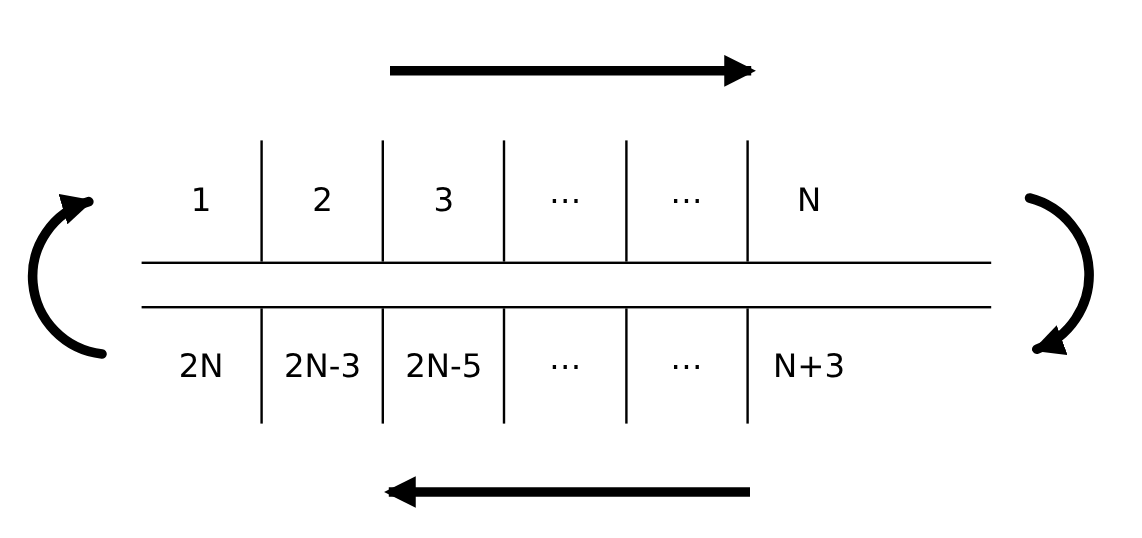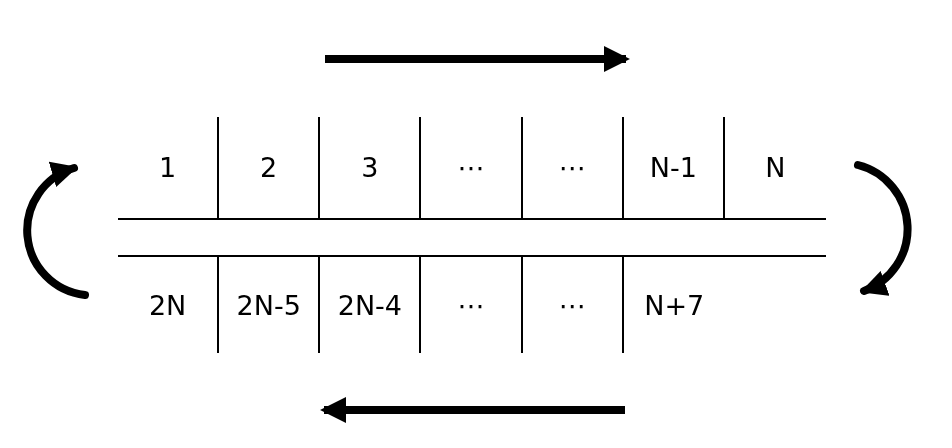--- a/index.html
+++ b/index.html
@@ -88,29 +88,28 @@
   </svg>
 
   <div class="belt">
 
     <div class="belt-row belt-row-top">
       <div class="belt-cell">1</div>
       <div class="belt-cell">2</div>
       <div class="belt-cell">3</div>
       <div class="belt-cell">⋯</div>
       <div class="belt-cell">⋯</div>
-      <div class="belt-cell">N-1</div>
       <div class="belt-cell">N</div>
     </div>
 
     <div class="belt-gap"></div>
 
     <div class="belt-row belt-row-bottom">
       <div class="belt-cell">2N</div>
+      <div class="belt-cell">2N-3</div>
       <div class="belt-cell">2N-5</div>
-      <div class="belt-cell">2N-4</div>
       <div class="belt-cell">⋯</div>
       <div class="belt-cell">⋯</div>
-      <div class="belt-cell">N+7</div>
+      <div class="belt-cell">N+3</div>
     </div>
 
   </div>
 </div>
 
 </body></html>

